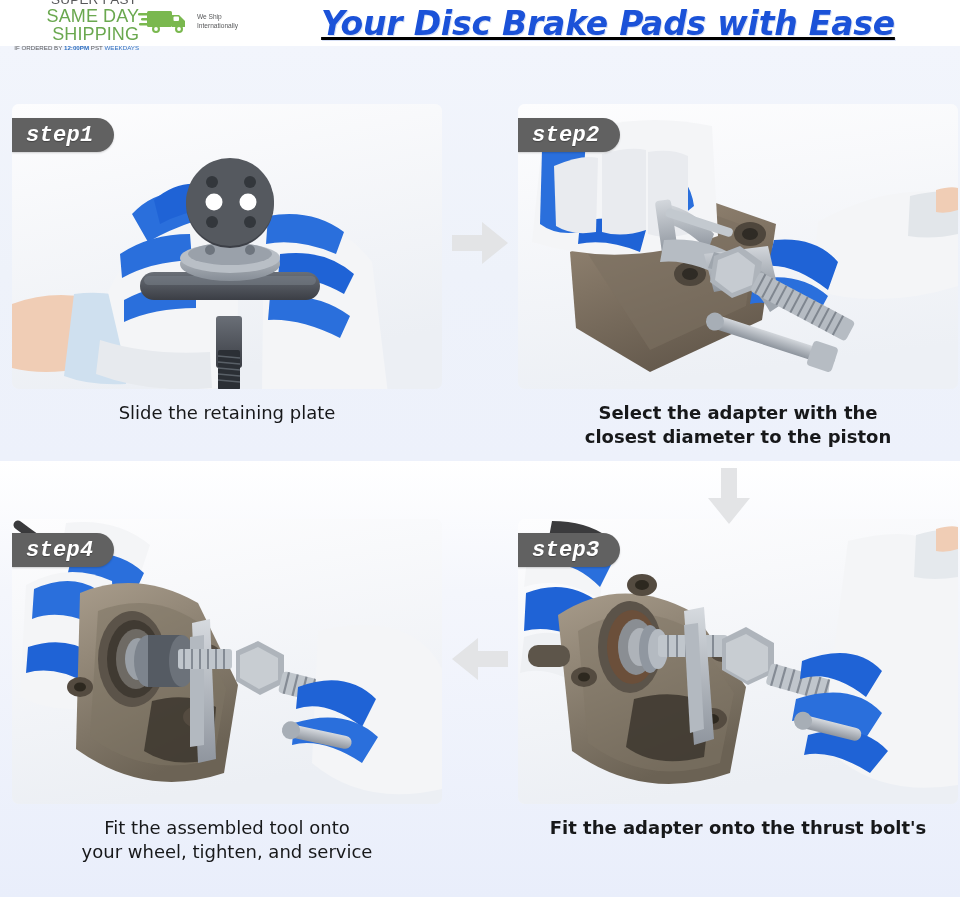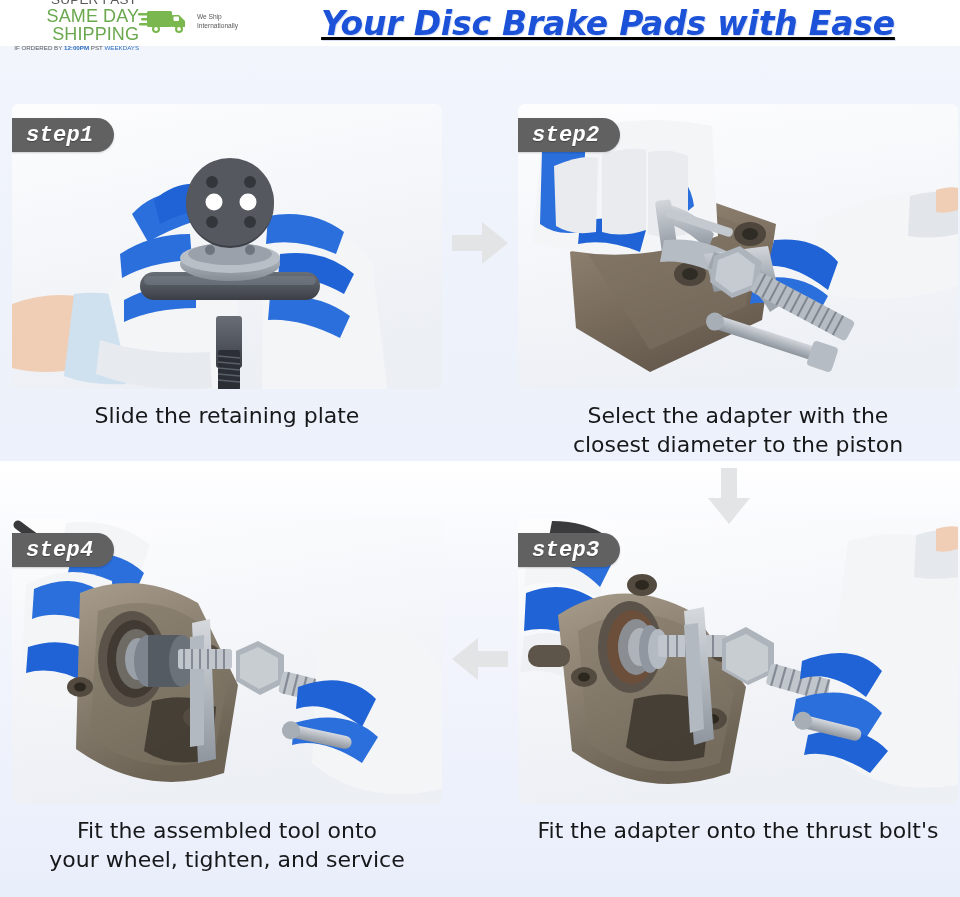--- a/index.html
+++ b/index.html
@@ -98,23 +98,23 @@
   .step-badge span {
     font-family:Liberation Mono, monospace;
     font-style:italic; font-weight:bold;
     font-size:22px; color:#ffffff; letter-spacing:.3px;
     text-shadow:0 1px 1px rgba(0,0,0,.30);
   }
 
   .caption {
     width:430px; margin-top:12px; text-align:center;
     font-family:"DejaVu Sans", sans-serif;
-    font-size:22px; color:#17181a; line-height:1.32;
-  }
-  .caption.w2 { width:440px; }
+    font-size:18px; color:#17181a; line-height:1.32;
+  }
+  .caption.w2 { width:440px;font-weight:bold; }
   .caption .ln { display:block; }
 
   
   .arrow { position:absolute; z-index:6; }
   .arr-right { left:452px; top:222px; }
   .arr-left  { left:452px; top:638px; }
   .arr-down  { left:708px; top:468px; }
 
   
   .ph-bg { position:absolute; inset:0; }

